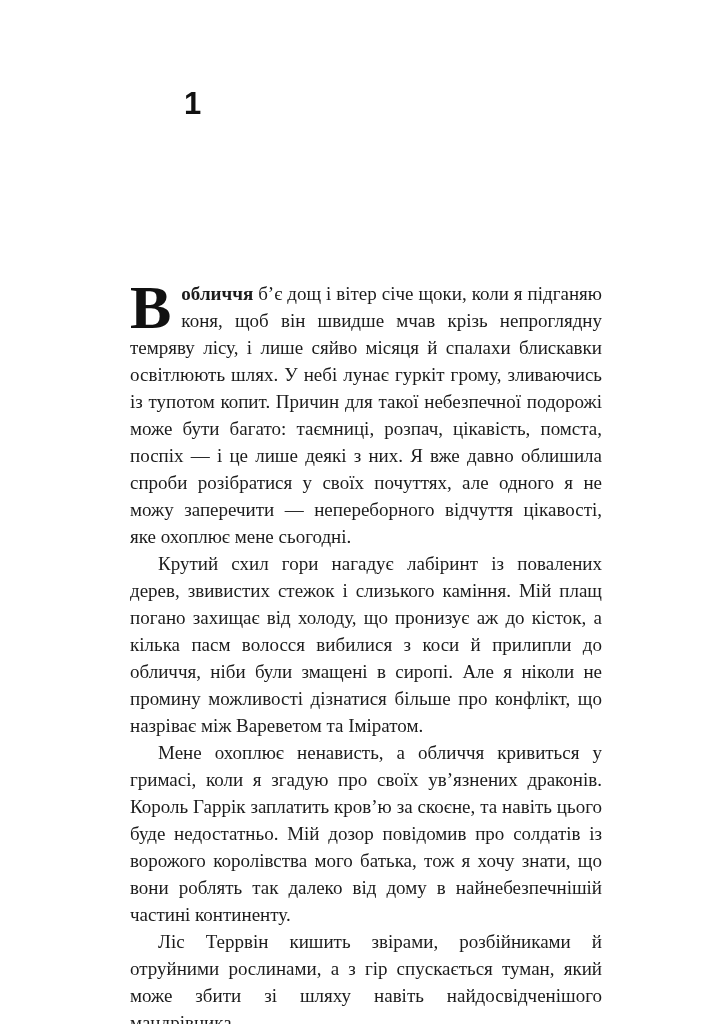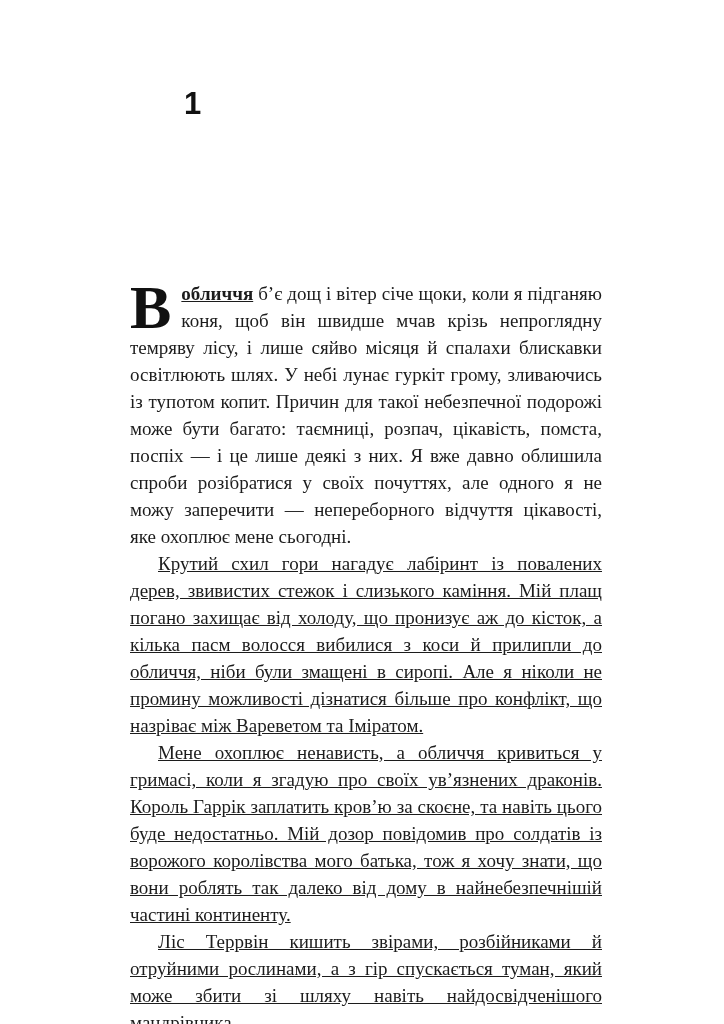--- a/index.html
+++ b/index.html
@@ -36,33 +36,31 @@
       text-align: justify;
       hyphens: auto;
       -webkit-hyphens: auto;
     }
     .para {
       margin: 0;
       padding: 0;
     }
     .para.indent {
       text-indent: 28px;
-      text-decoration: underline;
     }
     .dropcap {
       float: left;
       font-weight: 700;
       font-size: 62px;
       line-height: 48px;
       padding: 3px 10px 0 0;
       color: #111111;
     }
     .lead {
       font-weight: 700;
-      text-decoration: underline;
     }
   </style>
 </head>
 <body>
 
 <div class="page">
 
   <div class="chapter-number">1</div>
 
   <div class="text-block">

